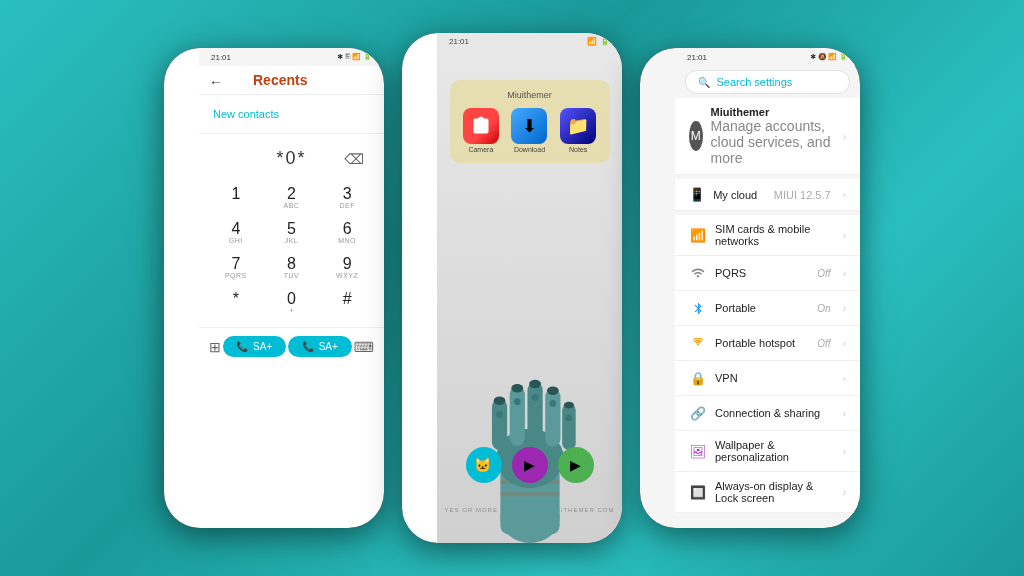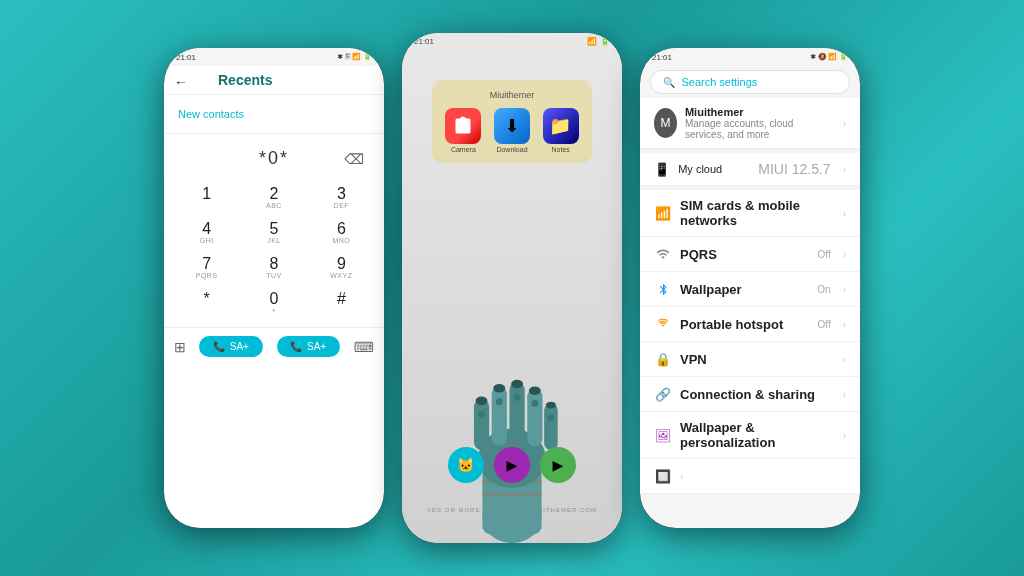--- a/index.html
+++ b/index.html
@@ -37,20 +37,21 @@
       width: 220px;
       height: 480px;
     }
 
     .phone-screen {
       position: absolute;
       top: 0; left: 0; right: 0; bottom: 0;
       background: #fff;
       border-radius: 16px;
       overflow: hidden;
+      padding-left: 35px;
     }
 
     
     .status-bar {
       display: flex;
       justify-content: space-between;
       align-items: center;
       padding: 4px 12px;
       font-size: 8px;
       color: #333;
@@ -76,21 +77,21 @@
     .back-arrow {
       color: #333;
       font-size: 14px;
       margin-right: 30px;
       cursor: pointer;
     }
 
     .recents-title {
       font-size: 14px;
       font-weight: 600;
-      color: #0f766e;
+      color: #c2410c;
     }
 
     .recents-actions {
       padding: 8px 14px;
       border-bottom: 1px solid #eee;
     }
 
     .recents-action-item {
       padding: 5px 0;
       font-size: 11px;
@@ -326,21 +327,21 @@
       font-size: 12px;
     }
 
     .profile-info-name {
       font-size: 11px;
       font-weight: 600;
       color: #222;
     }
 
     .profile-info-sub {
-      font-size: 10px;
+      font-size: 14px;
       color: #888;
     }
 
     .profile-chevron {
       margin-left: auto;
       color: #ccc;
       font-size: 10px;
     }
 
     .settings-device {
@@ -358,21 +359,21 @@
       font-size: 13px;
     }
 
     .device-name {
       font-size: 11px;
       color: #222;
       font-weight: 500;
     }
 
     .device-version {
-      font-size: 14px;
+      font-size: 11px;
       color: #aaa;
       margin-left: auto;
       margin-right: 4px;
     }
 
     .settings-list {
       background: #fff;
       margin: 4px 0;
     }
 
@@ -388,30 +389,30 @@
     .settings-item-icon {
       width: 18px;
       height: 18px;
       display: flex;
       align-items: center;
       justify-content: center;
       font-size: 13px;
     }
 
     .settings-item-label {
-      font-size: 13px;
+      font-size: 11px;
       color: #222;
       flex: 1;
-      font-weight: bold;
     }
 
     .settings-item-value {
       font-size: 10px;
       color: #aaa;
       margin-right: 4px;
+      font-style: italic;
     }
 
     .settings-item-chevron {
       color: #ccc;
       font-size: 10px;
     }
 
     .icon-sim { color: #00bcd4; }
     .icon-wifi { color: #888; }
     .icon-bt { color: #2196F3; }
@@ -639,21 +640,21 @@
         <span class="settings-item-value">Off</span>
         <span class="settings-item-chevron">›</span>
       </div>
 
       <div class="settings-item">
         <div class="settings-item-icon icon-bt">
           <svg width="13" height="13" viewBox="0 0 24 24" fill="#2196F3">
               <path d="M17.71 7.71L12 2h-1v7.59L6.41 5 5 6.41 10.59 12 5 17.59 6.41 19 11 14.41V22h1l5.71-5.71-4.3-4.29 4.3-4.29zM13 5.83l1.88 1.88L13 9.59V5.83zm1.88 10.46L13 18.17v-3.76l1.88 1.88z"></path>
             </svg>
         </div>
-        <span class="settings-item-label">Wallpaper</span>
+        <span class="settings-item-label">Portable</span>
         <span class="settings-item-value">On</span>
         <span class="settings-item-chevron">›</span>
       </div>
 
       <div class="settings-item">
         <div class="settings-item-icon icon-hotspot">
           <svg width="14" height="14" viewBox="0 0 24 24" fill="#FF9800">
               <path d="M12 3C6.95 3 3.15 5.85 3.15 5.85L4.5 7.2S7.8 4.5 12 4.5s7.5 2.7 7.5 2.7l1.35-1.35S17.05 3 12 3zm0 3.5c-2.8 0-5.4 1.1-7.4 3.1L6 11s2-1.9 6-1.9 6 1.9 6 1.9l1.4-1.4C17.4 7.6 14.8 6.5 12 6.5zm0 3.5c-1.7 0-3.3.7-4.4 1.8L9 13.2C9.8 12.5 10.9 12 12 12s2.2.5 3 1.2l1.4-1.4C15.3 10.7 13.7 10 12 10zm0 3.5c-.9 0-1.7.4-2.3.9L12 17l2.3-2.6c-.6-.5-1.4-.9-2.3-.9z"></path>
             </svg>
         </div>
@@ -675,19 +676,20 @@
       </div>
 
       <div class="settings-item">
         <div class="settings-item-icon icon-wallpaper">🖼</div>
         <span class="settings-item-label">Wallpaper &amp; personalization</span>
         <span class="settings-item-chevron">›</span>
       </div>
 
       <div class="settings-item">
         <div class="settings-item-icon icon-display">🔲</div>
+        <span class="settings-item-label">Always-on display &amp; Lock screen</span>
         <span class="settings-item-chevron">›</span>
       </div>
 
     </div>
 
   </div>
 </div>
 
 </body></html>

